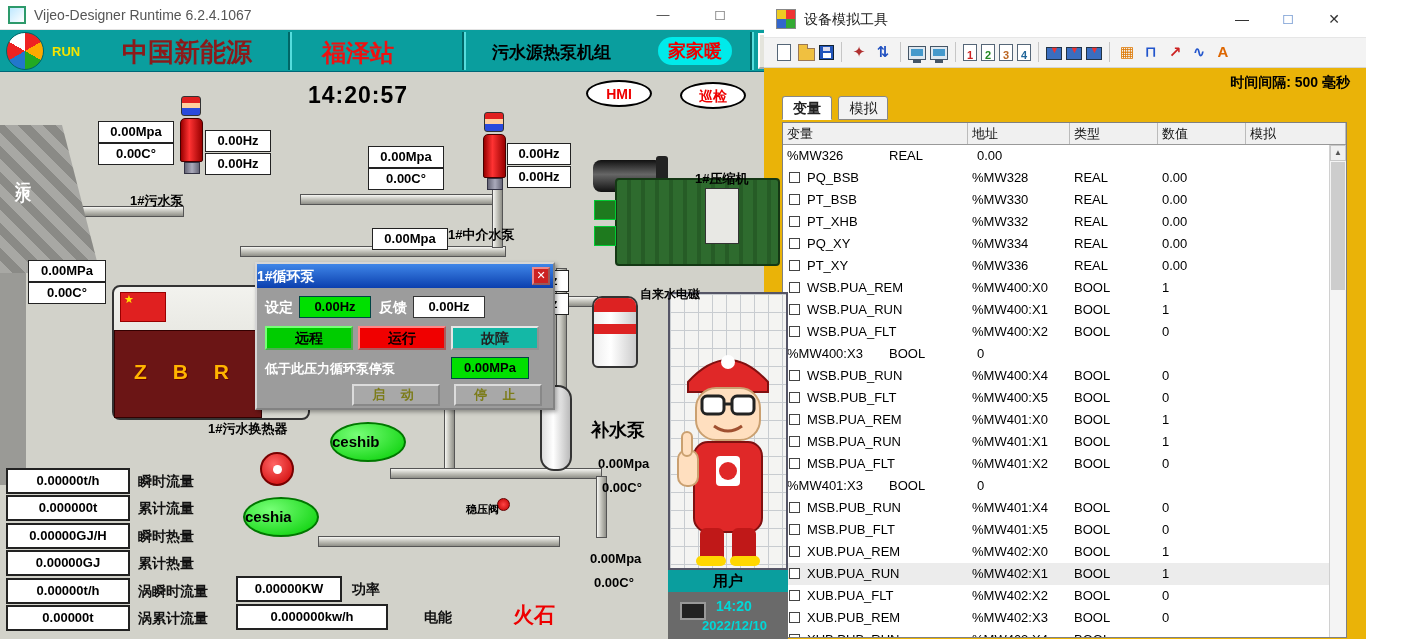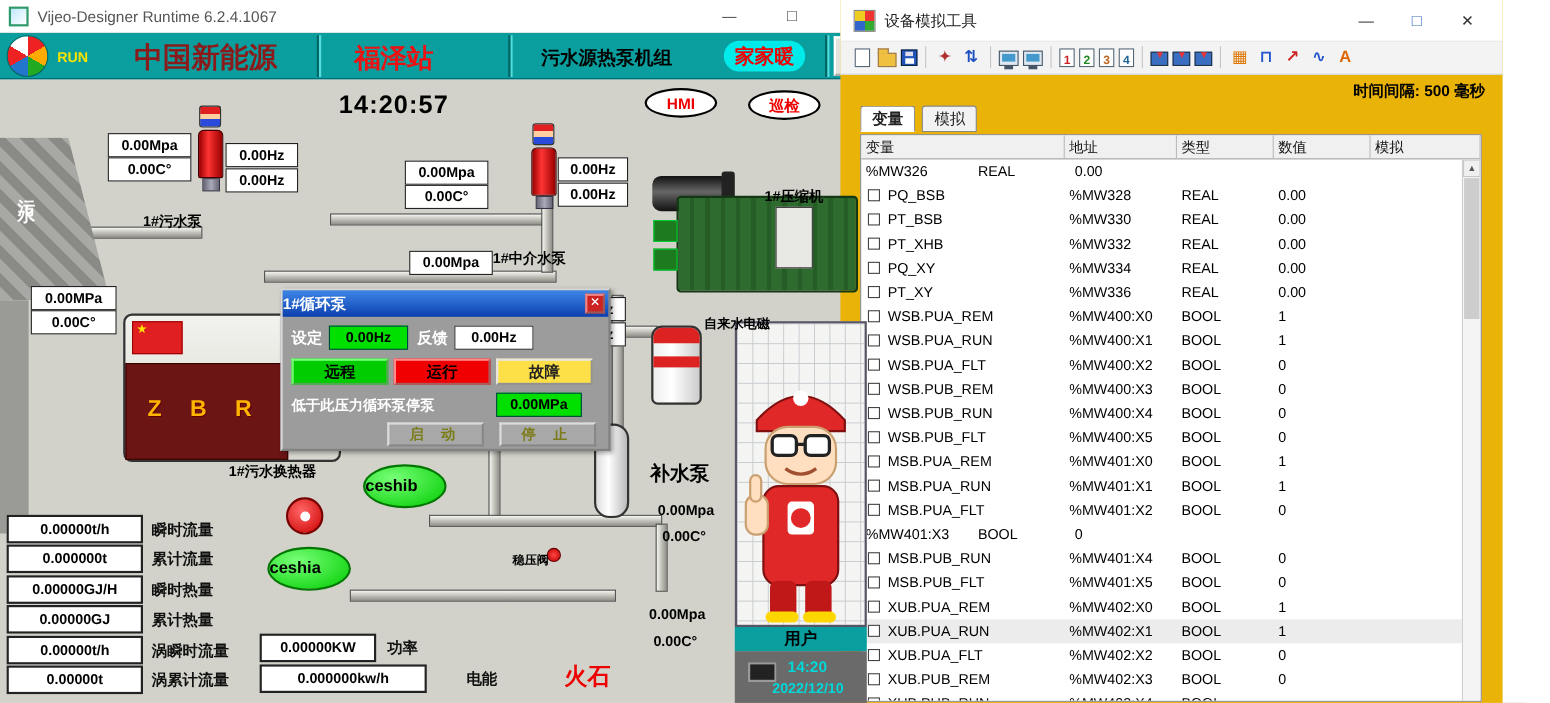--- a/index.html
+++ b/index.html
@@ -44,21 +44,21 @@
 .dlg{width:300px;height:148px;border:2px outset #d6d6d6;background:#9c9c9c;z-index:60;box-shadow:2px 2px 4px rgba(0,0,0,.35)}
 .dlg-tb{position:absolute;left:0;top:0;width:100%;height:24px;background:linear-gradient(180deg,#3f86e8,#0b3fae);color:#fff;font-weight:bold;font-size:14px;text-align:left;line-height:24px}
 .dlg-x{position:absolute;right:3px;top:3px;width:18px;height:18px;background:#c22;border:2px outset #e88;color:#fff;font-weight:bold;font-size:11px;line-height:13px;text-align:center}
 .dlg-x::before{content:"✕"}
 .dlab{color:#fff;font-weight:bold;font-size:14px}
 .vgreen{background:#00e000;border:1px solid #044;color:#000;font-weight:bold;font-size:13px;text-align:center;height:22px;line-height:20px}
 .vwhite{background:#fff;border:1px solid #333;color:#000;font-weight:bold;font-size:13px;text-align:center;height:22px;line-height:20px}
 .btn{height:24px;text-align:center;font-weight:bold;font-size:14px;line-height:20px}
 .btn-grn{background:#00cc00;border:2px outset #7f7;color:#000}
 .btn-red{background:#f00000;border:2px outset #f88;color:#000}
-.btn-gray{background:#fde047;border:2px outset #e6e6e6;color:#222}
+.btn-gray{background:#14b8a6;border:2px outset #e6e6e6;color:#222}
 .btn-bevel{background:#a8a8a8;border:2px outset #dcdcdc;color:#7c7c1a;font-weight:bold;letter-spacing:6px;height:22px;line-height:18px;text-align:center;font-size:13px}
 .bldg{background:#f4f4f2;background-image:linear-gradient(#c8ccd0 1px,transparent 1px),linear-gradient(90deg,#c8ccd0 1px,transparent 1px);background-size:14px 18px;border:2px solid #556;z-index:5}
 .tealstrip{background:#0a9e9e;color:#000;font-weight:bold;font-size:15px;text-align:center;line-height:22px;z-index:6}
 .footpanel{background:#6a6a6a;z-index:6}
 .foottime{color:#00d8d8;font-weight:bold;z-index:7}
 .monicon{background:#222;border:2px solid #999;z-index:7}
 .rlight{background:radial-gradient(circle at 40% 35%,#f66,#c00);border:2px solid #700;border-radius:50%;z-index:15}
 .rdot{position:absolute;left:11px;top:11px;width:9px;height:9px;border-radius:50%;background:#fff}
 
 .rw{position:absolute;left:764px;top:0;width:602px;height:639px;background:#eab308}
@@ -369,21 +369,20 @@
             <div class="vcell col-sim"></div>
           </div>
           <div class="vrow">
             <div class="vcell col-name"><span class="cb"></span><span>WSB.PUA_FLT</span></div>
             <div class="vcell col-addr">%MW400:X2</div>
             <div class="vcell col-type">BOOL</div>
             <div class="vcell col-val">0</div>
             <div class="vcell col-sim"></div>
           </div>
           <div class="vrow">
-            <div class="vcell col-name"><span class="cb"></span><span>WSB.PUB_REM</span></div>
             <div class="vcell col-addr">%MW400:X3</div>
             <div class="vcell col-type">BOOL</div>
             <div class="vcell col-val">0</div>
             <div class="vcell col-sim"></div>
           </div>
           <div class="vrow">
             <div class="vcell col-name"><span class="cb"></span><span>WSB.PUB_RUN</span></div>
             <div class="vcell col-addr">%MW400:X4</div>
             <div class="vcell col-type">BOOL</div>
             <div class="vcell col-val">0</div>

